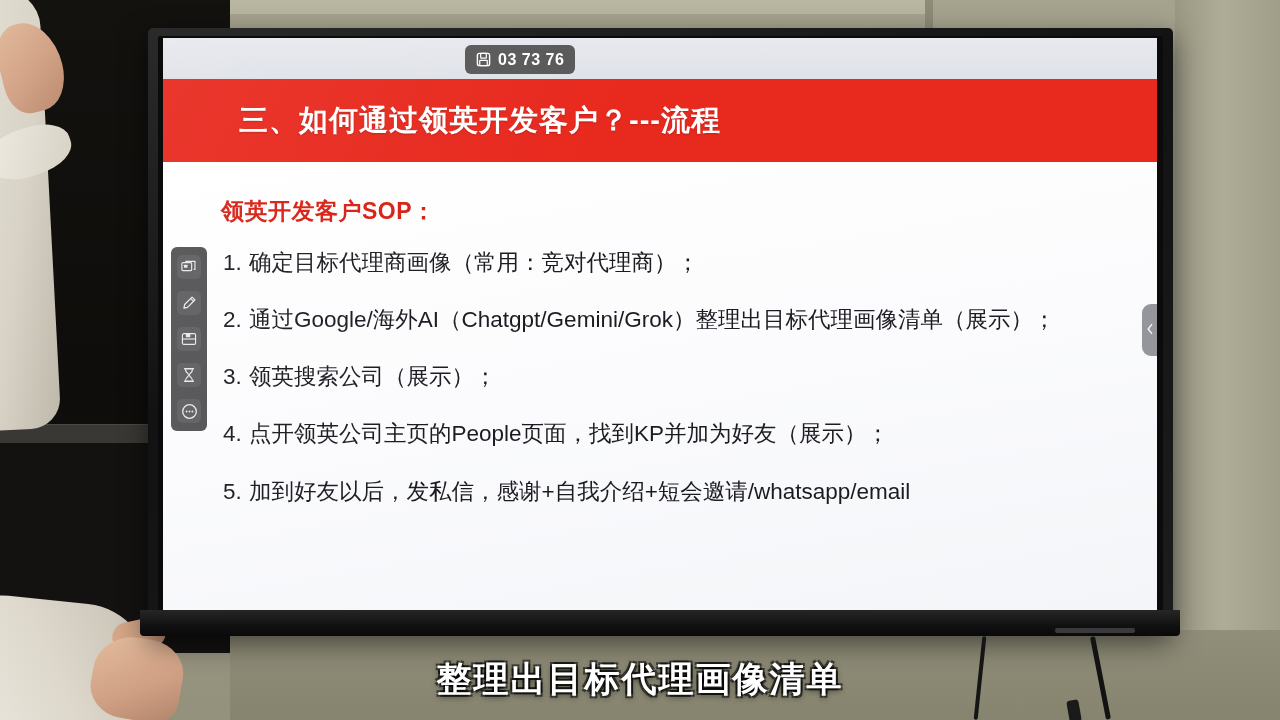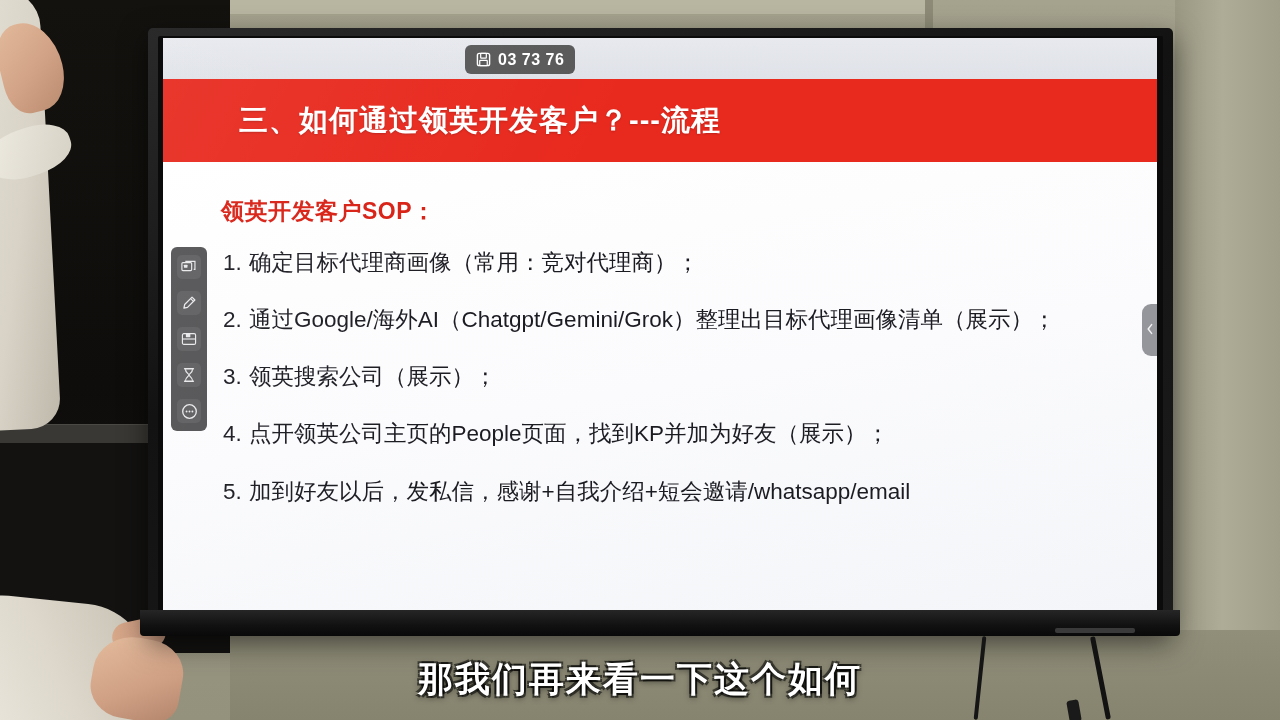--- a/index.html
+++ b/index.html
@@ -445,15 +445,15 @@
       <span>
         <svg width="8" height="12" viewBox="0 0 8 12">
           <path d="M5.6 1.6L2.2 6l3.4 4.4" fill="none" stroke="#f2f2f2" stroke-width="1.5" stroke-linecap="round" stroke-linejoin="round"></path>
         </svg>
       </span>
     </div>
 
     <div class="glare"></div>
   </div>
 
-  <div class="caption">那我们再来看一下这个如何</div>
+  <div class="caption">整理出目标代理画像清单</div>
 
 </div>
 
 </body></html>

